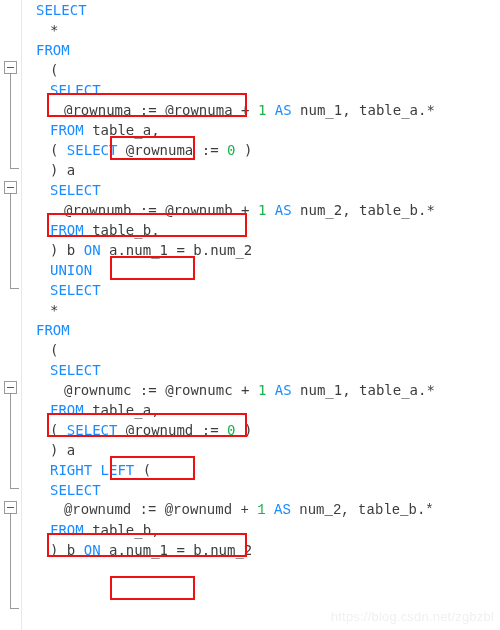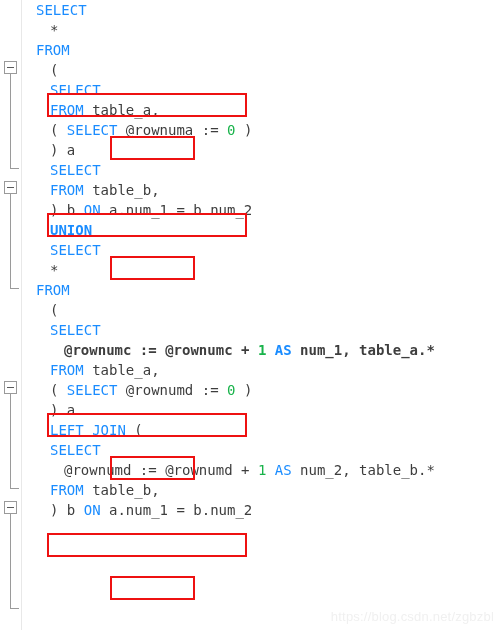--- a/index.html
+++ b/index.html
@@ -100,39 +100,41 @@
       <div class="fold-line" style="top: 514px; height: 95px;"></div>
       <div class="fold-marker" style="top: 501px;"></div>
     </div>
 
   <div class="code" id="code">
       <div class="line" style="padding-left: 14px;"><span class="kw">SELECT</span></div>
       <div class="line" style="padding-left: 28px;"><span class="plain">*</span></div>
       <div class="line" style="padding-left: 14px;"><span class="kw">FROM</span></div>
       <div class="line" style="padding-left: 28px;"><span class="plain">(</span></div>
       <div class="line" style="padding-left: 28px;"><span class="kw">SELECT</span></div>
+      <div class="line" style="padding-left: 42px;"><span class="plain">@rownuma := @rownuma </span><span class="plain">+ </span><span class="num">1</span><span class="plain"> </span><span class="kw">AS</span><span class="plain"> num_1, table_a.*</span></div>
       <div class="line" style="padding-left: 28px;"><span class="kw">FROM</span><span class="plain"> table_a,</span></div>
       <div class="line" style="padding-left: 28px;"><span class="plain">( </span><span class="kw">SELECT</span><span class="plain"> @rownuma := </span><span class="num">0</span><span class="plain"> )</span></div>
       <div class="line" style="padding-left: 28px;"><span class="plain">) a</span></div>
       <div class="line" style="padding-left: 28px;"><span class="kw">SELECT</span></div>
+      <div class="line" style="padding-left: 42px;"><span class="plain">@rownumb := @rownumb </span><span class="plain">+ </span><span class="num">1</span><span class="plain"> </span><span class="kw">AS</span><span class="plain"> num_2, table_b.*</span></div>
       <div class="line" style="padding-left: 28px;"><span class="kw">FROM</span><span class="plain"> table_b,</span></div>
       <div class="line" style="padding-left: 28px;"><span class="plain">) b </span><span class="kw">ON</span><span class="plain"> a.num_1 = b.num_2</span></div>
-      <div class="line" style="padding-left: 28px; font-weight: bold;"><span class="kw">UNION</span></div>
+      <div class="line" style="padding-left: 28px;"><span class="kw">UNION</span></div>
       <div class="line" style="padding-left: 28px;"><span class="kw">SELECT</span></div>
       <div class="line" style="padding-left: 28px;"><span class="plain">*</span></div>
       <div class="line" style="padding-left: 14px;"><span class="kw">FROM</span></div>
       <div class="line" style="padding-left: 28px;"><span class="plain">(</span></div>
       <div class="line" style="padding-left: 28px;"><span class="kw">SELECT</span></div>
-      <div class="line" style="padding-left: 42px; font-weight: bold;"><span class="plain">@rownumc := @rownumc </span><span class="plain">+ </span><span class="num">1</span><span class="plain"> </span><span class="kw">AS</span><span class="plain"> num_1, table_a.*</span></div>
+      <div class="line" style="padding-left: 42px;"><span class="plain">@rownumc := @rownumc </span><span class="plain">+ </span><span class="num">1</span><span class="plain"> </span><span class="kw">AS</span><span class="plain"> num_1, table_a.*</span></div>
       <div class="line" style="padding-left: 28px;"><span class="kw">FROM</span><span class="plain"> table_a,</span></div>
       <div class="line" style="padding-left: 28px;"><span class="plain">( </span><span class="kw">SELECT</span><span class="plain"> @rownumd := </span><span class="num">0</span><span class="plain"> )</span></div>
       <div class="line" style="padding-left: 28px;"><span class="plain">) a</span></div>
-      <div class="line" style="padding-left: 28px;"><span class="kw">LEFT JOIN</span><span class="plain"> (</span></div>
+      <div class="line" style="padding-left: 28px;"><span class="kw">RIGHT LEFT</span><span class="plain"> (</span></div>
       <div class="line" style="padding-left: 28px;"><span class="kw">SELECT</span></div>
-      <div class="line" style="padding-left: 42px;"><span class="plain">@rownumd := @rownumd </span><span class="plain">+ </span><span class="num">1</span><span class="plain"> </span><span class="kw">AS</span><span class="plain"> num_2, table_b.*</span></div>
+      <div class="line" style="padding-left: 42px; font-family: Liberation Mono, monospace;"><span class="plain">@rownumd := @rownumd </span><span class="plain">+ </span><span class="num">1</span><span class="plain"> </span><span class="kw">AS</span><span class="plain"> num_2, table_b.*</span></div>
       <div class="line" style="padding-left: 28px;"><span class="kw">FROM</span><span class="plain"> table_b,</span></div>
       <div class="line" style="padding-left: 28px;"><span class="plain">) b </span><span class="kw">ON</span><span class="plain"> a.num_1 = b.num_2</span></div>
     </div>
 
   <div id="annotations">
       <div class="redbox" style="left: 47px; top: 93px; width: 200px; height: 24px; border-color: rgb(238, 17, 17);"></div>
       <div class="redbox" style="left: 110px; top: 136px; width: 85px; height: 24px; border-color: rgb(238, 17, 17);"></div>
       <div class="redbox" style="left: 47px; top: 213px; width: 200px; height: 24px; border-color: rgb(238, 17, 17);"></div>
       <div class="redbox" style="left: 110px; top: 256px; width: 85px; height: 24px; border-color: rgb(238, 17, 17);"></div>
       <div class="redbox" style="left: 47px; top: 413px; width: 200px; height: 24px; border-color: rgb(238, 17, 17);"></div>

